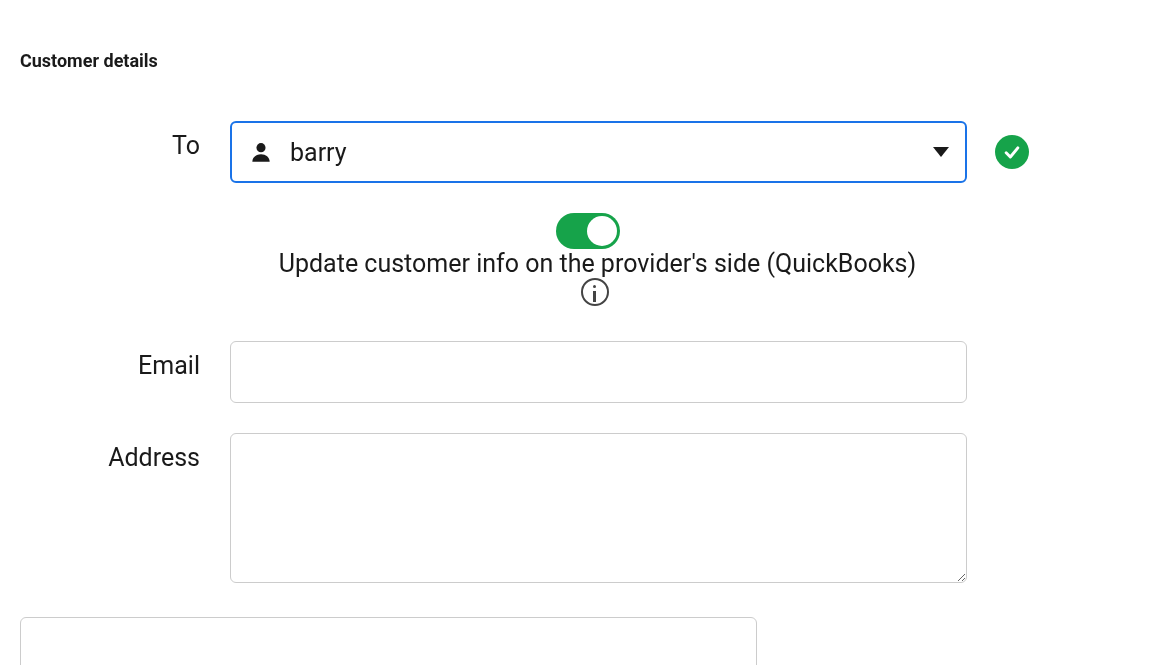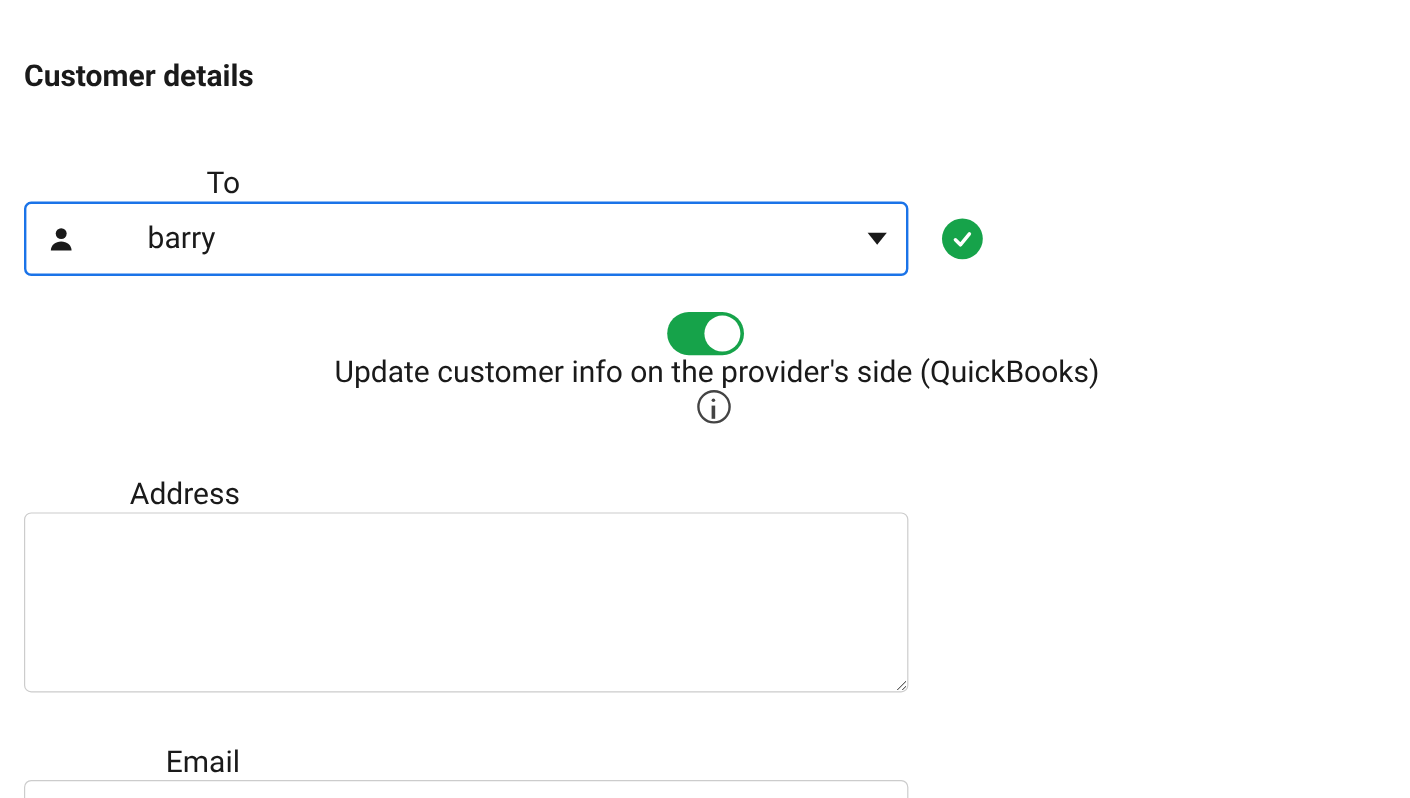--- a/index.html
+++ b/index.html
@@ -9,30 +9,29 @@
     font-family: -apple-system, BlinkMacSystemFont, "Segoe UI", Roboto, "Helvetica Neue", Arial, sans-serif;
     background: #fff;
     color: #1a1a1a;
     width: 1175px;
     height: 665px;
   }
   .container {
     padding: 50px 20px 20px 20px;
   }
   .section-title {
-    font-size: 25px;
+    font-size: 18px;
     font-weight: 700;
     color: #1a1a1a;
     margin: 0 0 50px 0;
   }
   .form-row {
     display: flex;
     align-items: flex-start;
     margin-bottom: 30px;
-    flex-direction: column;
   }
   .form-label {
     width: 210px;
     text-align: right;
     font-size: 25px;
     color: #1a1a1a;
     padding-right: 30px;
     padding-top: 10px;
     display: flex;
     justify-content: flex-end;
@@ -45,21 +44,20 @@
   .to-select {
     display: flex;
     align-items: center;
     border: 2px solid #1a73e8;
     border-radius: 6px;
     height: 62px;
     width: 737px;
     padding: 0 16px;
     background: #fff;
     position: relative;
-    gap: 43px;
   }
   .to-select .person-icon {
     width: 26px;
     height: 26px;
     margin-right: 16px;
     flex-shrink: 0;
   }
   .to-select .customer-name {
     font-size: 25px;
     color: #1a1a1a;
@@ -203,35 +201,35 @@
     <div class="toggle-spacer"></div>
     <div class="toggle">
       <div class="knob"></div>
     </div>
     <span class="toggle-label">Update customer info on the provider's side (QuickBooks)</span>
     <span class="info-icon toggle-info"></span>
   </div>
 
   <div class="form-row">
     <div class="form-label">
+      <span>Email</span>
+    </div>
+    <div class="form-field">
+      <input type="text" class="text-input" value="" style="">
+    </div>
+  </div>
+
+  <div class="form-row">
+    <div class="form-label">
       <span>Address</span>
     </div>
     <div class="form-field">
       <textarea class="textarea-field" value="" style=""></textarea>
     </div>
   </div>
 
   <div class="form-row">
-    <div class="form-label">
-      <span>Email</span>
-    </div>
     <div class="form-field">
       <input type="text" class="text-input" value="" style="">
     </div>
   </div>
 
-  <div class="form-row">
-    <div class="form-field">
-      <input type="text" class="text-input" value="" style="">
-    </div>
-  </div>
-
 </div>
 
 </body></html>

